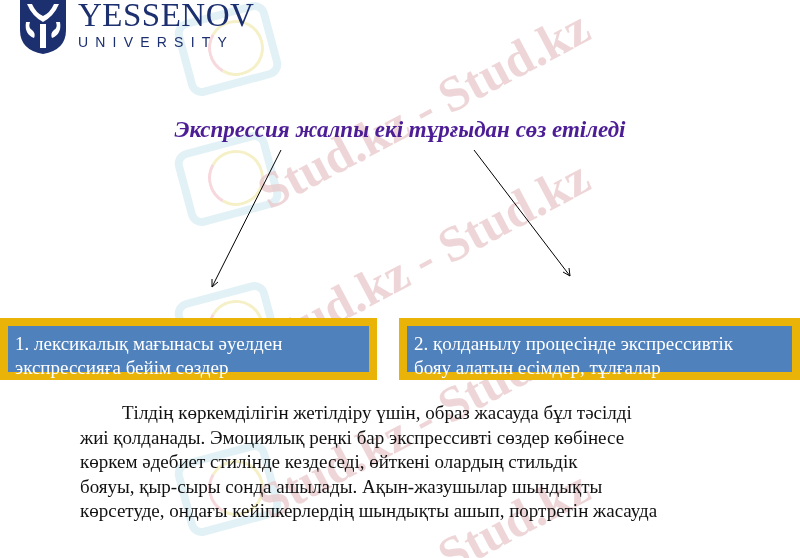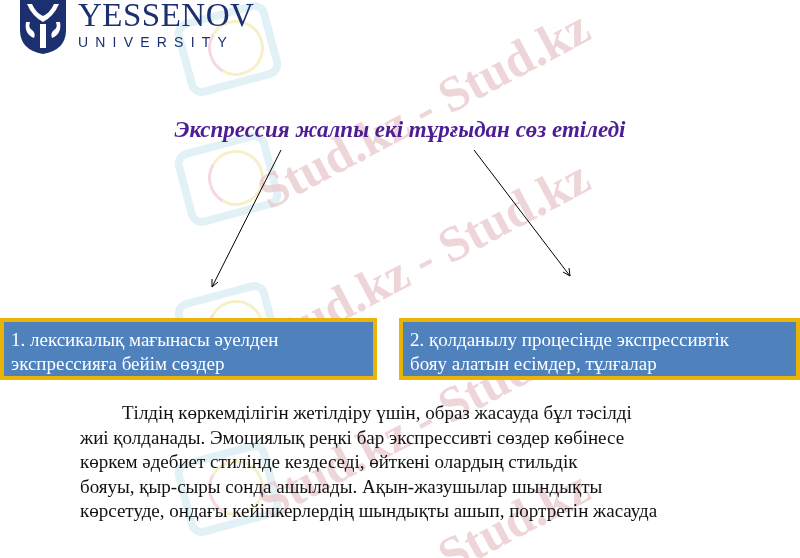--- a/index.html
+++ b/index.html
@@ -26,21 +26,21 @@
     .logo-text { margin-left: 10px; margin-top: -2px; }
     .logo-name { font-family: "Liberation Serif", serif; font-size: 33px; color: #1c2f6e; line-height: 34px; letter-spacing: 0.5px; }
     .logo-sub { font-family: "Liberation Sans", sans-serif; font-size: 14px; color: #1c2f6e; letter-spacing: 7.2px; line-height: 16px; margin-top: 2px; }
     .title {
       position: absolute; left: 0; width: 800px; top: 117px; text-align: center;
       font-size: 23px; font-style: italic; font-weight: bold; color: #4c1d95;
     }
     .arrows { position: absolute; left: 0; top: 0; width: 800px; height: 558px; pointer-events: none; }
     .box {
       position: absolute; top: 318px; height: 62px; background: #4f81bd;
-      border: 4px solid #eab308; box-sizing: border-box; color: #fff;
+      border: 8px solid #eab308; box-sizing: border-box; color: #fff;
       font-size: 19px; line-height: 24px; padding: 6px 0 0 7px;
     }
     .box-1 { left: 0; width: 377px; }
     .box-2 { left: 399px; width: 401px; }
     .paragraph {
       position: absolute; left: 80px; top: 401px; width: 720px;
       font-size: 19px; line-height: 24.5px; color: #111;
     }
     .paragraph span { display: block; white-space: nowrap; }
     .paragraph .first { text-indent: 42px; }

